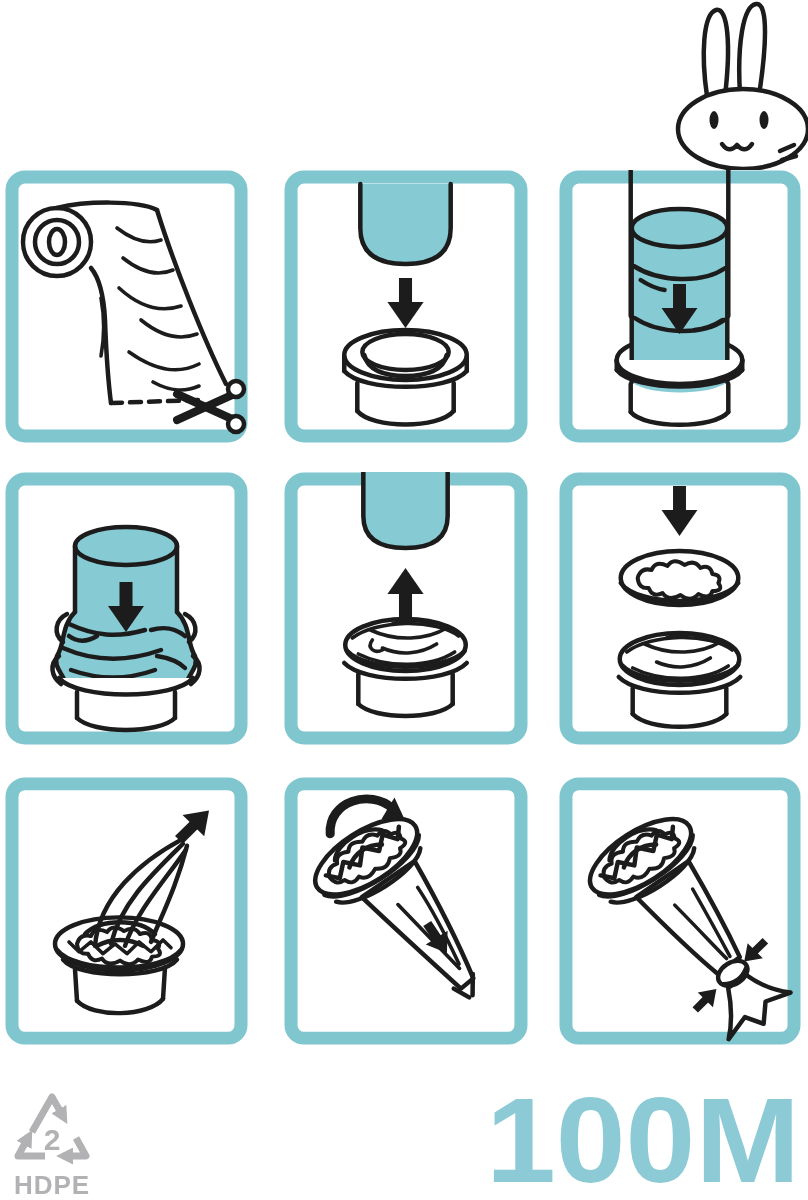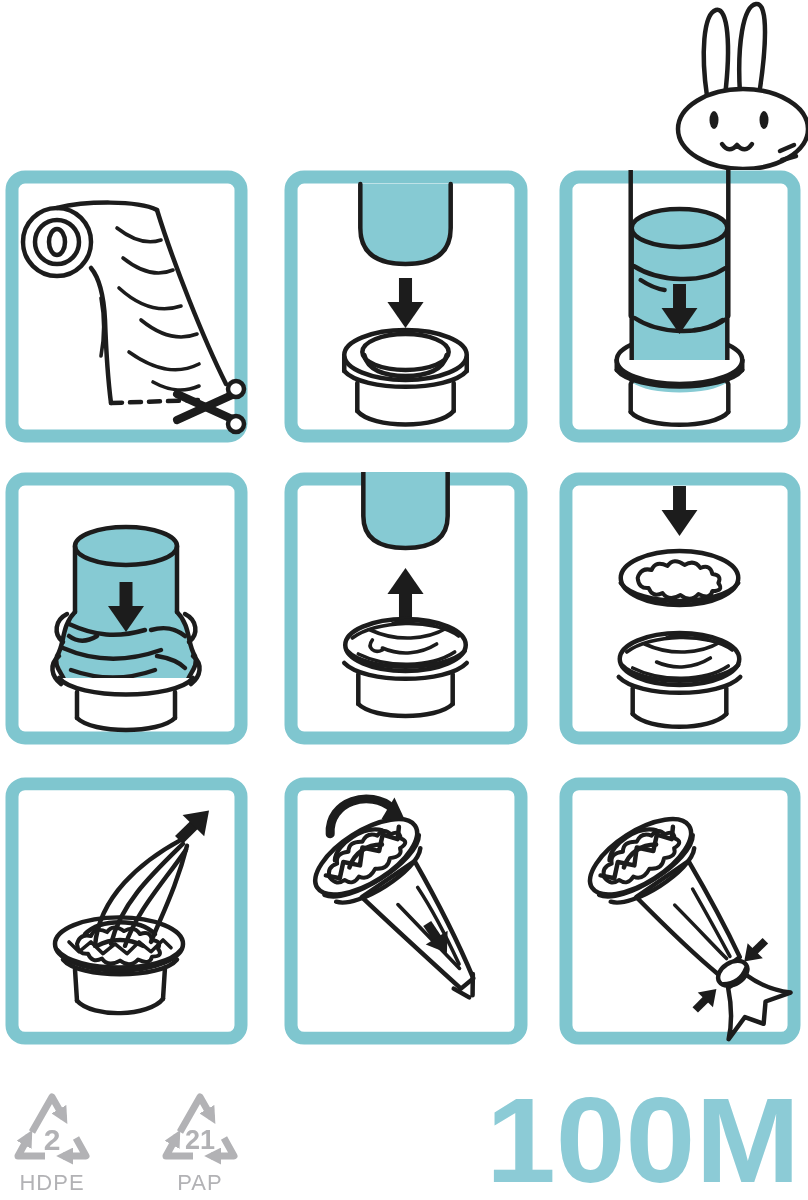--- a/index.html
+++ b/index.html
@@ -10,21 +10,21 @@
   .pborder{fill:#ffffff;stroke:#7fc6cf;stroke-width:13;}
   .ln {stroke:#1c1c1c;stroke-width:4.5;fill:none;stroke-linecap:round;stroke-linejoin:round;}
   .ln3{stroke:#1c1c1c;stroke-width:3.6;fill:none;stroke-linecap:round;stroke-linejoin:round;}
   .lnf{stroke:#1c1c1c;stroke-width:4.5;fill:#ffffff;stroke-linecap:round;stroke-linejoin:round;}
   .lnt{stroke:#1c1c1c;stroke-width:4.5;fill:#86cad3;stroke-linecap:round;stroke-linejoin:round;}
   .tealfill{fill:#86cad3;stroke:none;}
   .blk{fill:#1c1c1c;stroke:none;}
   .mascot{position:absolute;left:660px;top:0;width:148px;height:170px;}
   .footer-recycle{position:absolute;left:6px;top:1086px;display:flex;gap:56px;}
   .recycle-item{width:92px;display:flex;flex-direction:column;align-items:center;}
-  .recycle-label{margin-top:2px;color:#b2b2b5;font-weight:normal;font-size:22px;letter-spacing:1px;line-height:1;}
+  .recycle-label{margin-top:2px;color:#b2b2b5;font-weight:bold;font-size:26px;letter-spacing:1px;line-height:1;}
   .recycle-stroke{stroke:#b2b2b5;stroke-width:7;fill:none;stroke-linejoin:round;stroke-linecap:butt;}
   .recycle-num{fill:#b2b2b5;font-weight:bold;font-family:"Liberation Sans",sans-serif;}
   .length-wrap{position:absolute;right:4px;bottom:8px;width:320px;height:104px;}
 </style>
 </head>
 <body>
 
 <div class="stage">
 
   <svg width="0" height="0" style="position:absolute" aria-hidden="true">
@@ -241,28 +241,19 @@
   <div class="footer-recycle">
     <div class="recycle-item">
       <svg width="92" height="84" viewBox="0 0 90 84">
         <path class="recycle-stroke" marker-end="url(#rhead)" d="M 25,46 L 45,11 L 57,32"></path>
         <path class="recycle-stroke" marker-end="url(#rhead)" d="M 69,52 L 79,70 L 56,70"></path>
         <path class="recycle-stroke" marker-end="url(#rhead)" d="M 38,70 L 11,70 L 22,50"></path>
         <text class="recycle-num" x="45" y="64" text-anchor="middle" font-size="30">2</text>
       </svg>
       <div class="recycle-label">HDPE</div>
     </div>
-    <div class="recycle-item">
-      <svg width="92" height="84" viewBox="0 0 90 84">
-        <path class="recycle-stroke" marker-end="url(#rhead)" d="M 25,46 L 45,11 L 57,32"></path>
-        <path class="recycle-stroke" marker-end="url(#rhead)" d="M 69,52 L 79,70 L 56,70"></path>
-        <path class="recycle-stroke" marker-end="url(#rhead)" d="M 38,70 L 11,70 L 22,50"></path>
-        <text class="recycle-num" x="45" y="63" text-anchor="middle" font-size="27">21</text>
-      </svg>
-      <div class="recycle-label">PAP</div>
-    </div>
   </div>
 
   <svg class="length-wrap" viewBox="0 0 320 104">
     <text x="2" y="94" font-size="120" font-weight="bold" fill="#8ccbd6" font-family="Liberation Sans, sans-serif" textLength="314" lengthAdjust="spacingAndGlyphs">100M</text>
   </svg>
 
 </div>
 
 </body></html>

